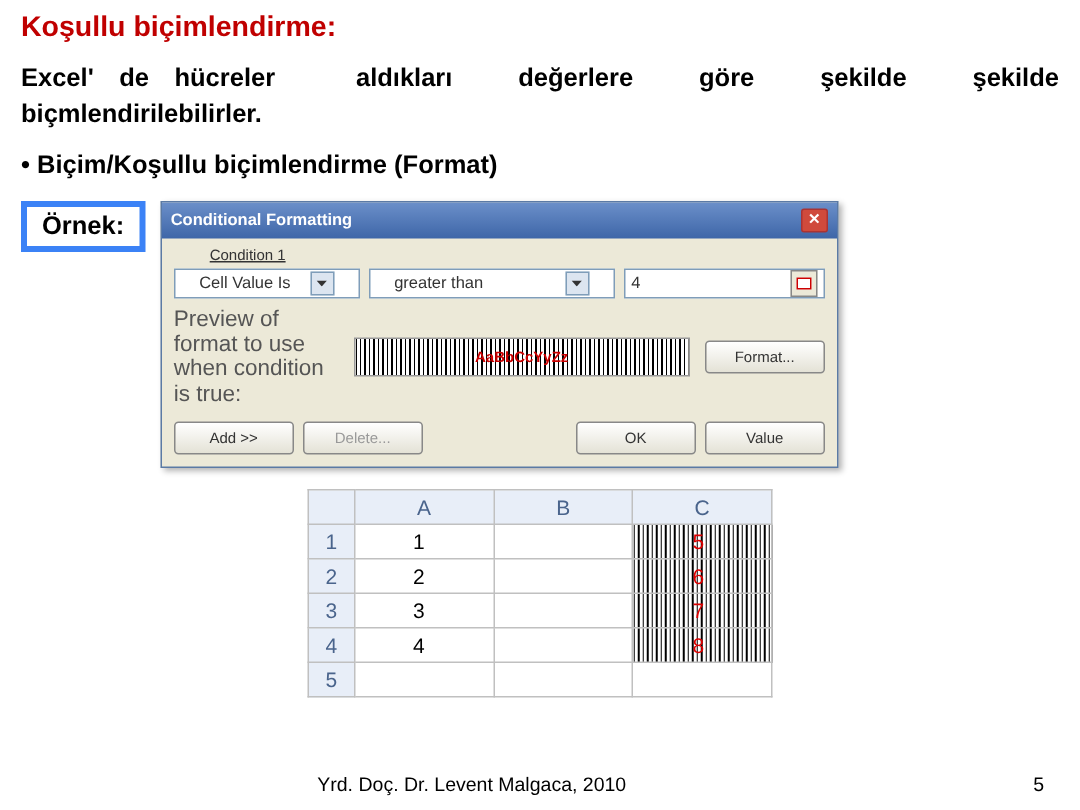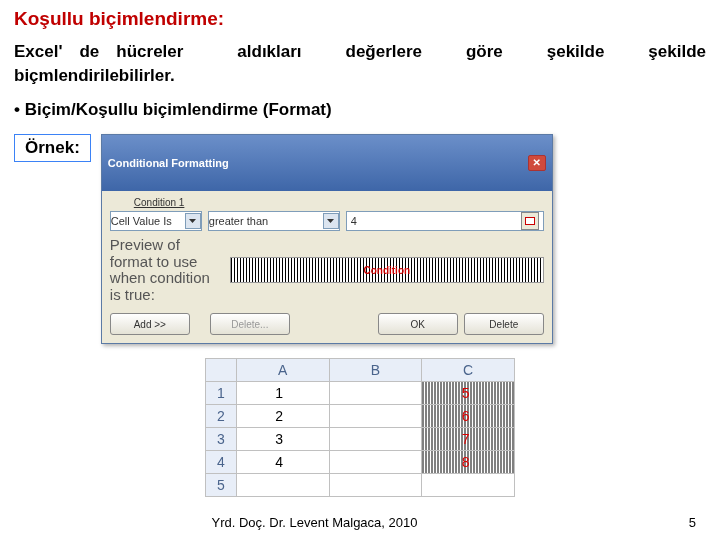--- a/index.html
+++ b/index.html
@@ -29,63 +29,63 @@
   }
   .para1 span { white-space: nowrap; }
   .para1 .w1 { margin-right: 10px; }
   .bullet {
     font-weight: bold;
     font-size: 17px;
     margin-bottom: 14px;
   }
   .ornek-row { display:flex; }
   .ornek {
-    border: 1px solid #3b82f6;
+    border: 4px solid #3b82f6;
     padding: 3px 10px;
     font-weight: bold;
     font-size: 17px;
     height: fit-content;
     margin-right: 10px;
   }
   
   .dialog {
     width: 450px;
     font-size: 11px;
     font-family: Tahoma, sans-serif;
     border: 1px solid #5b7aa5;
     background: #ece9d8;
     color: #333;
     box-shadow: 2px 2px 4px rgba(0,0,0,0.3);
   }
   .titlebar {
     background: linear-gradient(#6b8fc9, #3e66a8);
     color: #fff;
     font-weight: bold;
-    padding: 20px 6px;
+    padding: 4px 6px;
     display: flex;
     justify-content: space-between;
     align-items: center;
     font-size: 11px;
   }
   .closex {
     background: #d04a3c;
     color: #fff;
     width: 16px; height: 14px;
     text-align: center;
     line-height: 13px;
     font-size: 10px;
     border: 1px solid #a33;
     border-radius: 2px;
   }
   .dbody { padding: 6px 8px 8px; }
   .condlabel { font-size: 10px; margin-bottom: 3px; padding-left: 24px; }
   .row { display:flex; gap:6px; align-items:center; margin-bottom:6px; }
   .combo {
     background:#fff; border:1px solid #7f9db9; height:18px;
-    display:flex; align-items:center; padding:0 0;
+    display:flex; align-items:center; padding:0 16px;
     justify-content: space-between;
   }
   .combo .arrow {
     width:14px; height:14px; background:#dce5f0;
     border:1px solid #7f9db9; margin-left:4px;
     display:flex;align-items:center;justify-content:center;
   }
   .arrow svg { width:7px; height:4px; }
   .combo1 { width: 90px; }
   .combo2 { width: 130px; }
@@ -110,21 +110,21 @@
   }
   .preview-text { color:#c00; font-weight:bold; font-size:10px; background:transparent; }
   .btn {
     background: linear-gradient(#fff,#e4e2d6);
     border:1px solid #888; border-radius:3px;
     height:20px; padding: 0 12px; font-size:10px;
     display:flex;align-items:center;justify-content:center;
     min-width:54px;
   }
   .btnrow { display:flex; justify-content:flex-end; gap:6px; margin-top:10px; }
-  .btnrow .left { margin-right:auto; display:flex; gap:20px; }
+  .btnrow .left { margin-right:auto; display:flex; gap:6px; }
   .disabled { color:#999; }
 
   
   .sheet {
     margin: 14px auto 0;
     width: 310px;
     font-family: Arial;
     font-size: 14px;
     border-collapse: collapse;
   }
@@ -204,30 +204,31 @@
         <div class="txtinput">
           <span>4</span>
           <div class="refbtn">
               <div class="mini"></div>
             </div>
         </div>
       </div>
       <div class="prevrow">
         <div class="prevlabel">Preview of format to use when condition is true:</div>
         <div class="preview">
-          <span class="preview-text">Condition</span>
-        </div>
+          <span class="preview-text">AaBbCcYyZz</span>
+        </div>
+        <div class="btn">Format...</div>
       </div>
       <div class="btnrow">
         <div class="left">
           <div class="btn">Add &gt;&gt;</div>
           <div class="btn disabled">Delete...</div>
         </div>
         <div class="btn">OK</div>
-        <div class="btn">Delete</div>
+        <div class="btn">Value</div>
       </div>
     </div>
   </div>
 </div>
 
 <table class="sheet">
   <tbody>
       <tr>
     <th class="rowhead"></th>
     <th class="colA">A</th>

